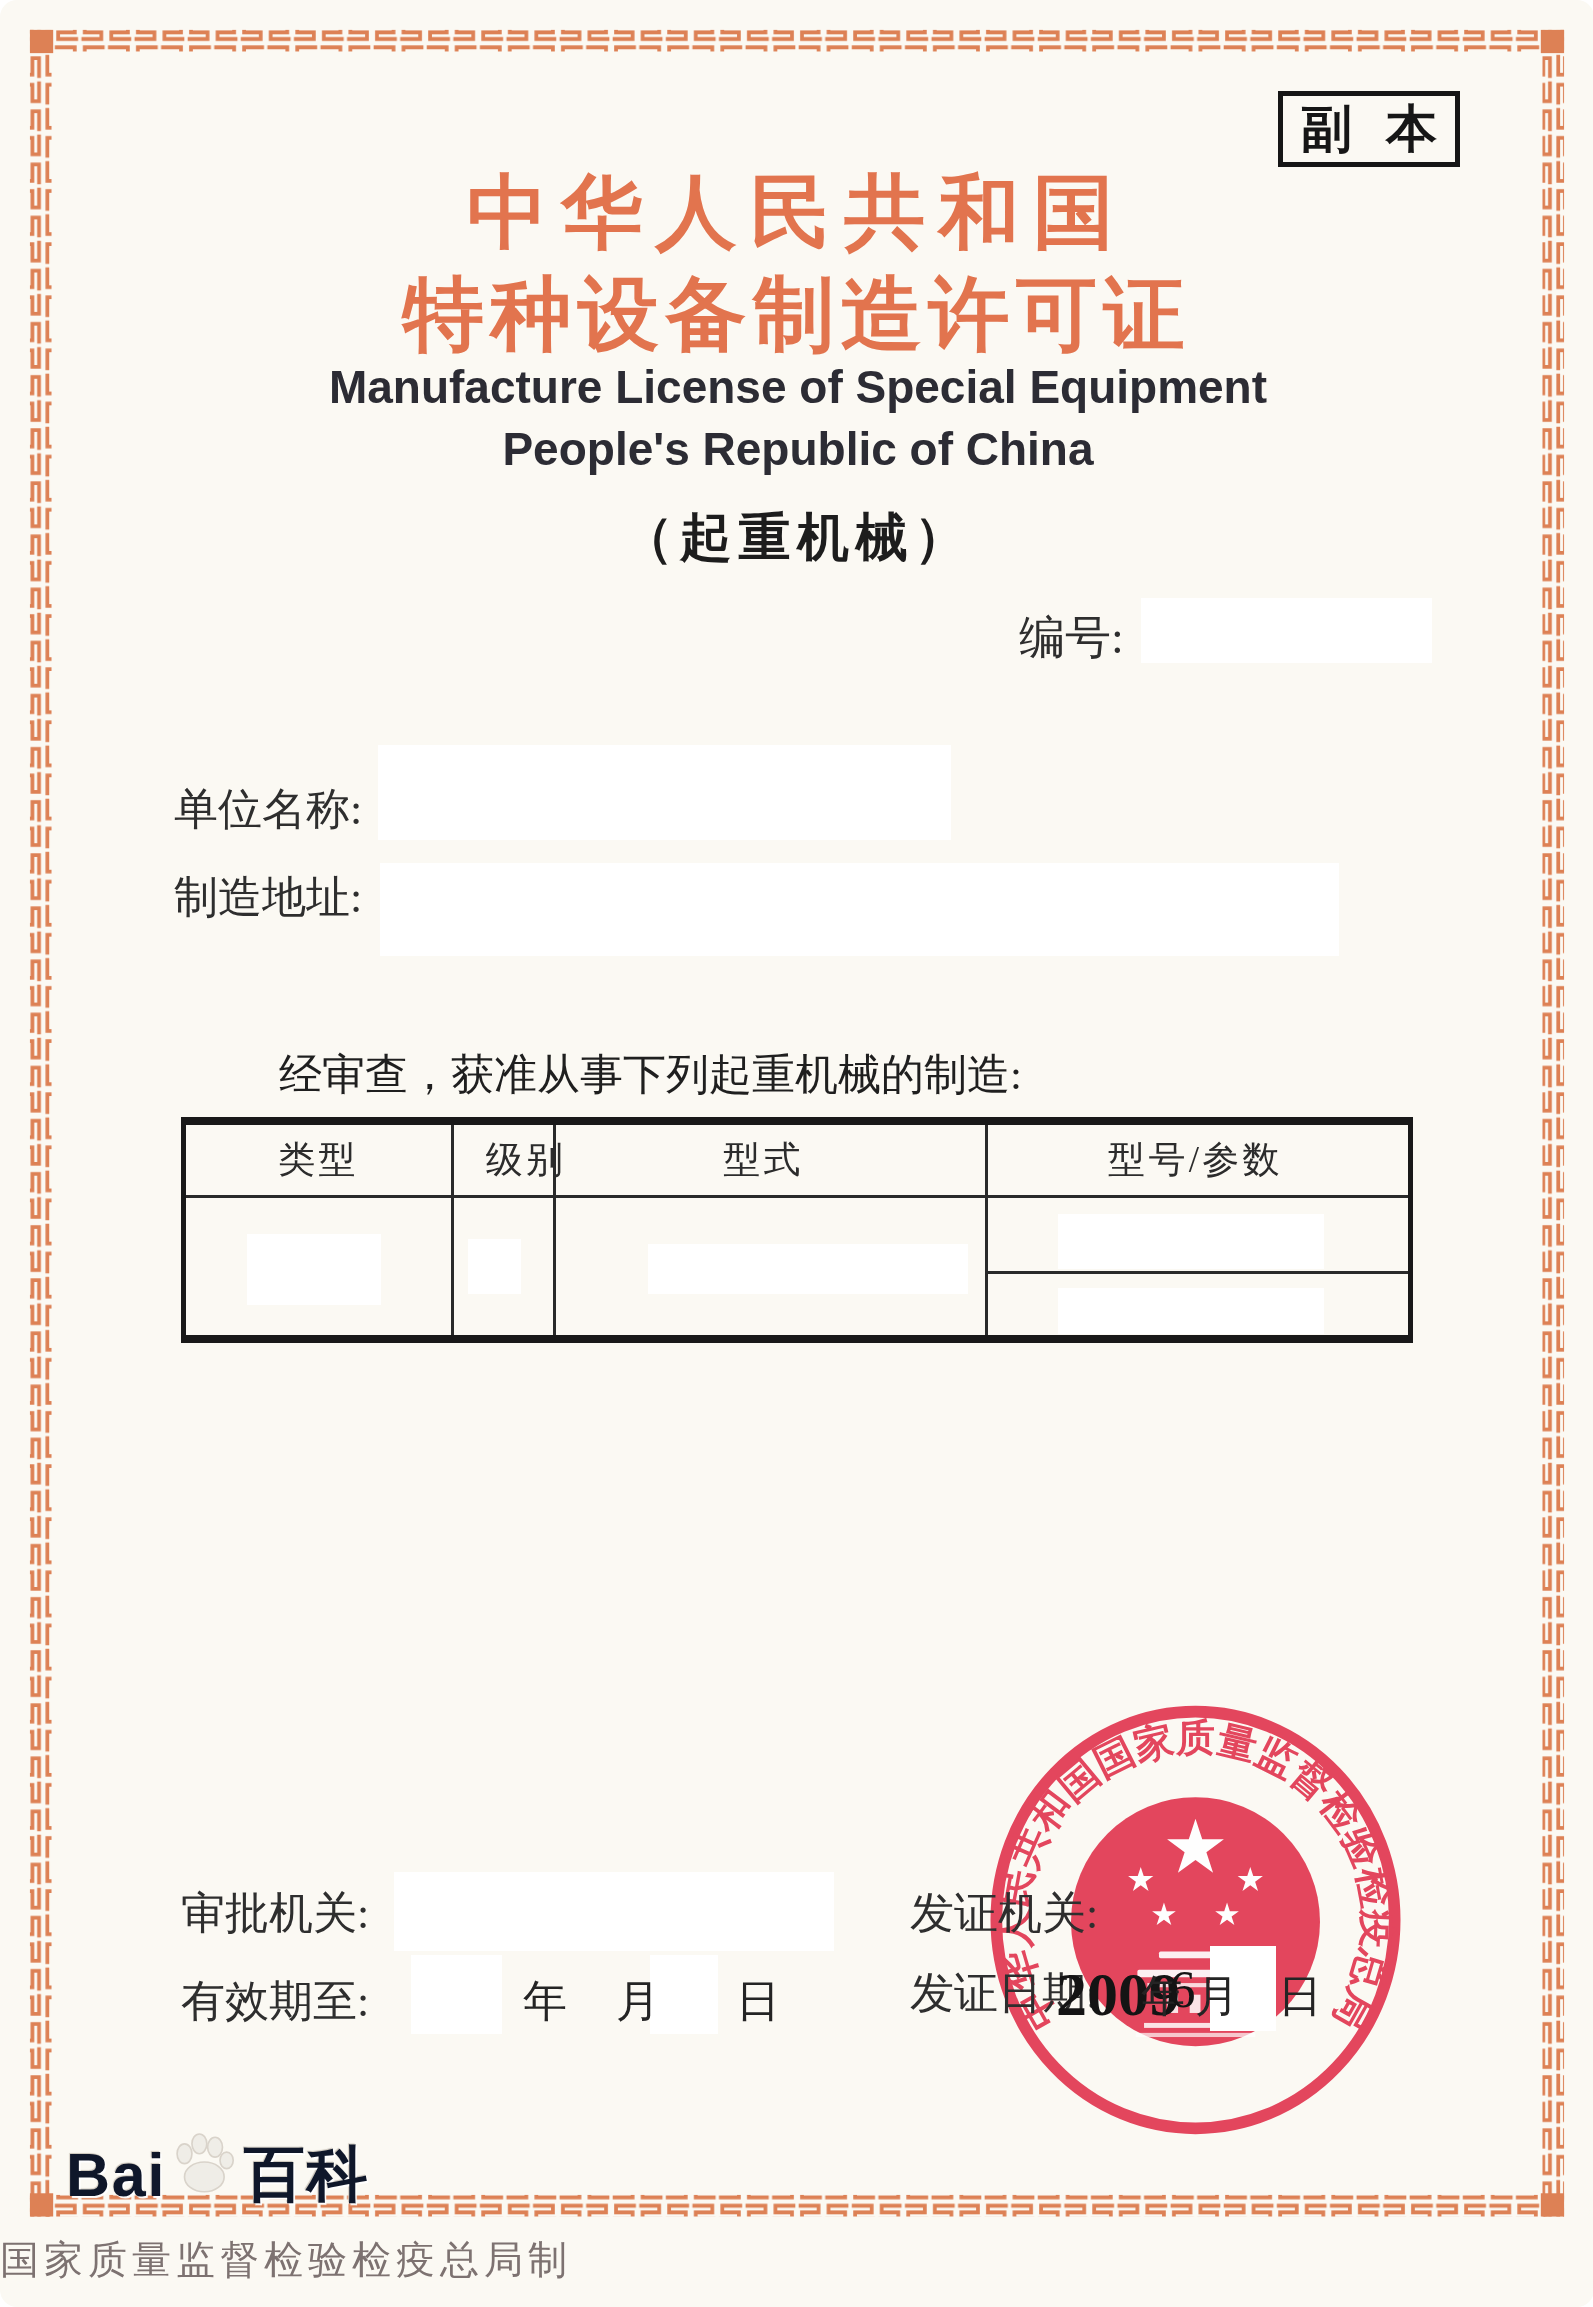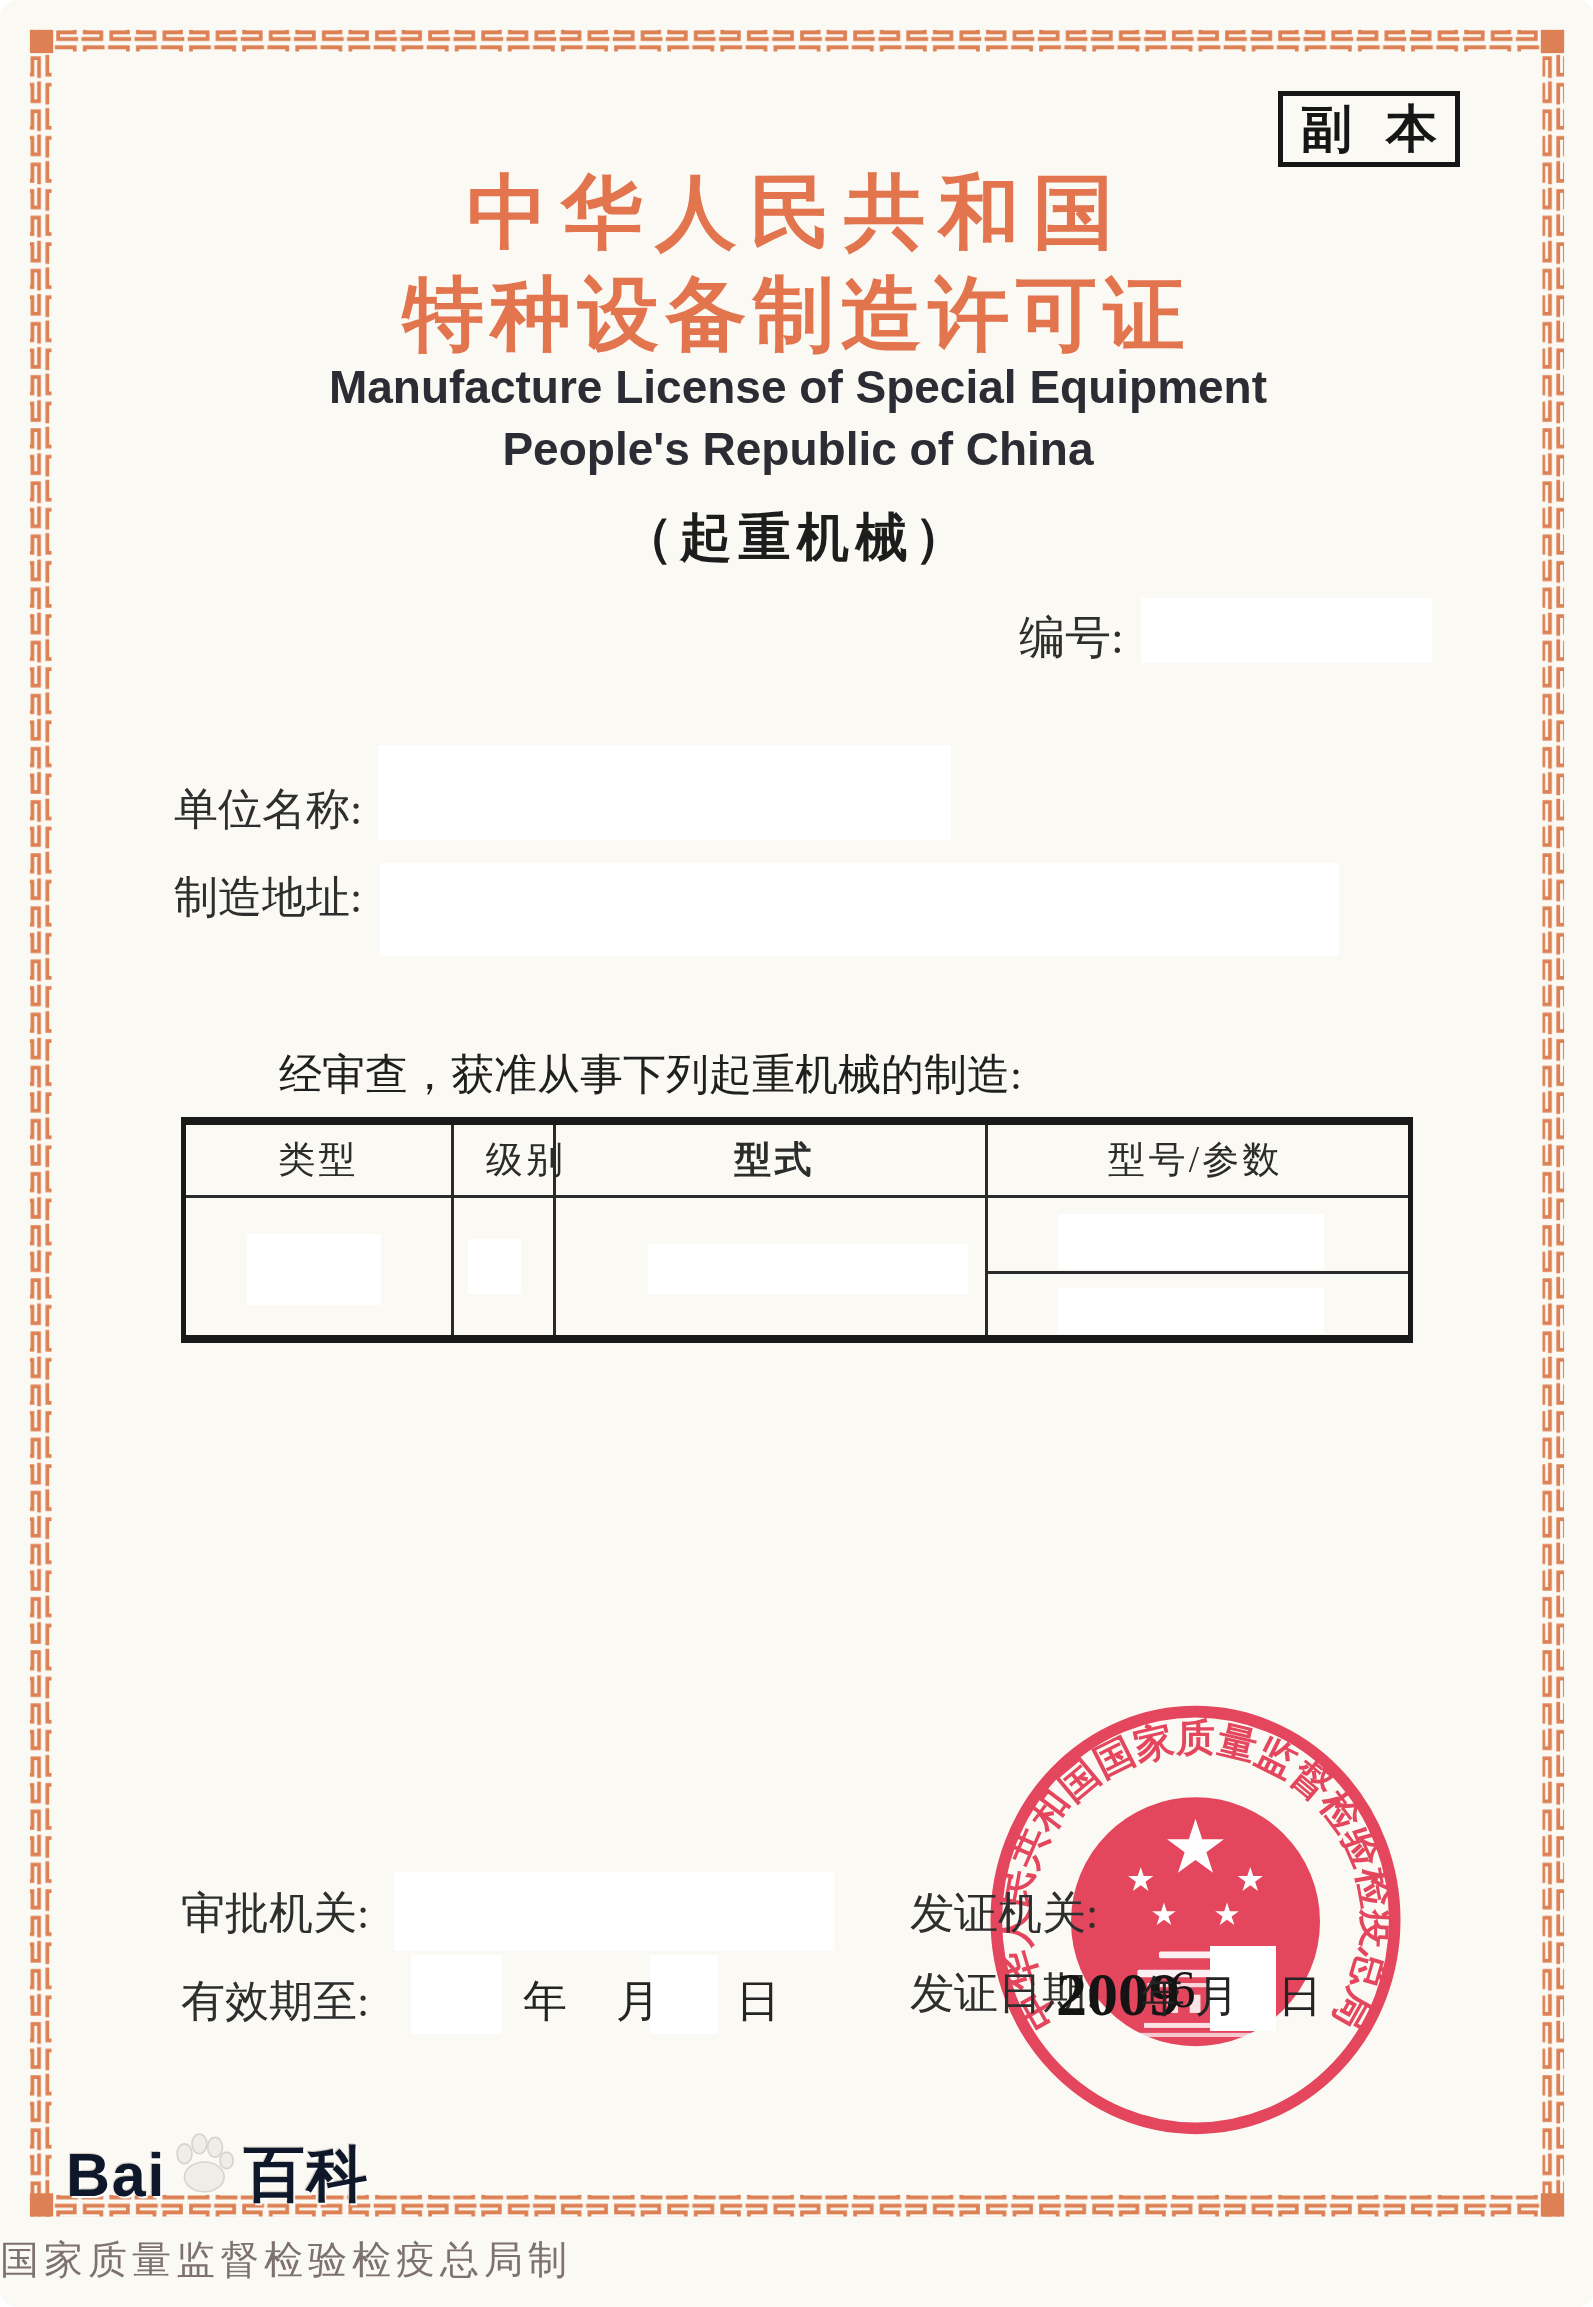--- a/index.html
+++ b/index.html
@@ -40,21 +40,21 @@
   .d-mu{left:1195px;top:1967px;} .d-du{left:1278px;top:1967px;}
   
   .tbl{position:absolute;left:181px;top:1117px;width:1232px;height:226px;box-sizing:border-box;
        border:5.8px solid #191919;border-top-width:8.3px;border-bottom-width:8.3px;z-index:2;}
   .csep{position:absolute;top:0;bottom:0;width:2.5px;background:#2a2a2a;}
   .c1{left:265px;} .c2{left:367px;} .c3{left:799px;}
   .hsep{position:absolute;left:0;right:0;top:70px;height:2.5px;background:#2a2a2a;}
   .ssep{position:absolute;left:799px;right:0;top:146px;height:2.5px;background:#2a2a2a;}
   .th{position:absolute;top:0;height:70px;display:flex;align-items:center;justify-content:center;
       font-family:"Liberation Serif",serif;font-size:37px;color:#2c2c2c;letter-spacing:3.3px;}
-  .th1{left:0;width:265px;} .th2{left:265px;width:102px;margin-left:24px;} .th3{left:372px;width:433px;font-weight:bold;} .th4{left:799px;width:421px;}
+  .th1{left:0;width:265px;} .th2{left:265px;width:102px;margin-left:24px;} .th3{left:361px;width:433px;} .th4{left:799px;width:421px;}
   
   .redact{position:absolute;background:#ffffff;z-index:1;}
   .redact.hi{z-index:4;}
   
   .seal-svg{position:absolute;left:988px;top:1704px;z-index:3;opacity:.95;}
   
   .watermark{position:absolute;left:66px;top:2132px;z-index:6;display:flex;align-items:center;
              font-size:61px;font-weight:700;color:#0f172a;letter-spacing:1.7px;
              text-shadow:1.7px 1.7px 0.8px #ffffff,-0.8px -0.8px 0.8px #ccc6bc;}
   .watermark .paw{margin:0 5px 21.6px 1.7px;}

